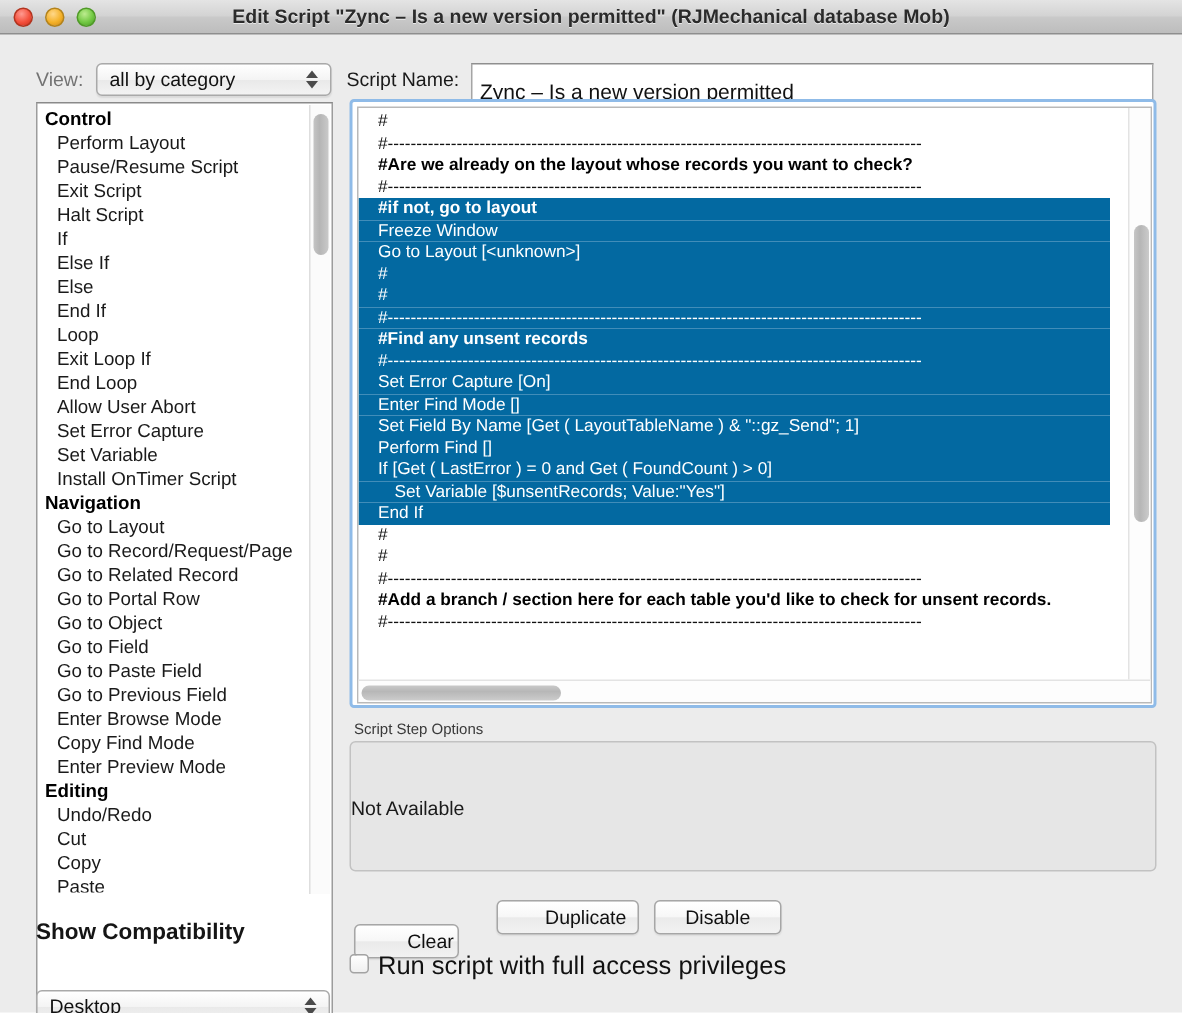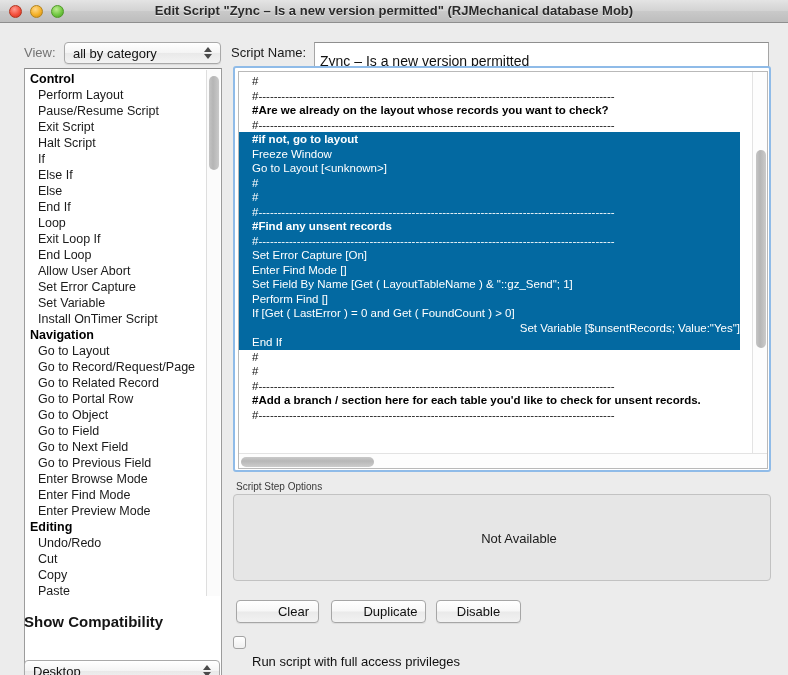--- a/index.html
+++ b/index.html
@@ -236,21 +236,20 @@
   }
   .sl.comment {
     font-weight: bold;
     color: #000;
   }
   .sl.sel.comment {
     color: #ffffff;
   }
   .sl.indent {
     padding-left: 24px;
-    text-align: right;
   }
   .script-vscroll {
     position: absolute;
     right: 0; top: 0;
     width: 15px; height: 382px;
     background: #fdfdfd;
     border-left: 1px solid #e3e3e3;
     box-sizing: border-box;
   }
   .script-vthumb {
@@ -287,63 +286,62 @@
     position: absolute;
     left: 233px; top: 494px;
     width: 538px; height: 87px;
     box-sizing: border-box;
     background: #e6e6e6;
     border: 1px solid #c2c2c2;
     border-radius: 4px;
   }
   .sso-text {
     position: absolute;
-    left: 16px; top: 0;
+    left: 0; top: 0;
     width: 538px; height: 87px;
     line-height: 87px;
-    text-align: center;
+    text-align: left;
     font-size: 13px;
     color: #1a1a1a;
   }
 
   
   .btn {
     position: absolute;
     box-sizing: border-box;
     height: 23px;
     background: linear-gradient(to bottom, #ffffff 0%, #f7f7f7 48%, #eaeaea 52%, #f2f2f2 100%);
     border: 1px solid #a6a6a6;
     border-radius: 4px;
     box-shadow: 0 1px 1px rgba(0,0,0,0.07);
     font-size: 13px;
     color: #101010;
     text-align: center;
     line-height: 21px;
     cursor: default;
   }
-  #btn-clear { left: 236px; top: 600px; width: 83px; padding-left: 32px; }
+  #btn-clear { left: 236px; top: 616px; width: 70px; padding-left: 32px; }
   #btn-duplicate { left: 331px; top: 600px; width: 95px; padding-left: 24px; }
   #btn-disable { left: 436px; top: 600px; width: 85px; }
 
   
   .cbox {
     position: absolute;
     left: 233px; top: 636px;
     width: 13px; height: 13px;
     box-sizing: border-box;
     background: linear-gradient(to bottom, #ffffff, #f0f0f0);
     border: 1px solid #a3a3a3;
     border-radius: 3px;
   }
   .cbox-label {
     position: absolute;
     left: 252px; top: 634px;
-    font-size: 13px;
+    font-size: 17px;
     color: #111;
-    margin-top: 20px;
   }
 
   
   .compat-label {
     position: absolute;
     left: 24px; top: 613px;
     font-size: 15px;
     font-weight: bold;
     color: #151515;
   }
@@ -393,24 +391,24 @@
         <div class="step-item">Set Error Capture</div>
         <div class="step-item">Set Variable</div>
         <div class="step-item">Install OnTimer Script</div>
         <div class="step-cat">Navigation</div>
         <div class="step-item">Go to Layout</div>
         <div class="step-item">Go to Record/Request/Page</div>
         <div class="step-item">Go to Related Record</div>
         <div class="step-item">Go to Portal Row</div>
         <div class="step-item">Go to Object</div>
         <div class="step-item">Go to Field</div>
-        <div class="step-item">Go to Next Field</div>
+        <div class="step-item">Go to Paste Field</div>
         <div class="step-item">Go to Previous Field</div>
         <div class="step-item">Enter Browse Mode</div>
-        <div class="step-item">Enter Find Mode</div>
+        <div class="step-item">Copy Find Mode</div>
         <div class="step-item">Enter Preview Mode</div>
         <div class="step-cat">Editing</div>
         <div class="step-item">Undo/Redo</div>
         <div class="step-item">Cut</div>
         <div class="step-item">Copy</div>
         <div class="step-item">Paste</div>
       </div>
     <div class="steps-scrollbar">
       <div class="steps-thumb"></div>
     </div>

